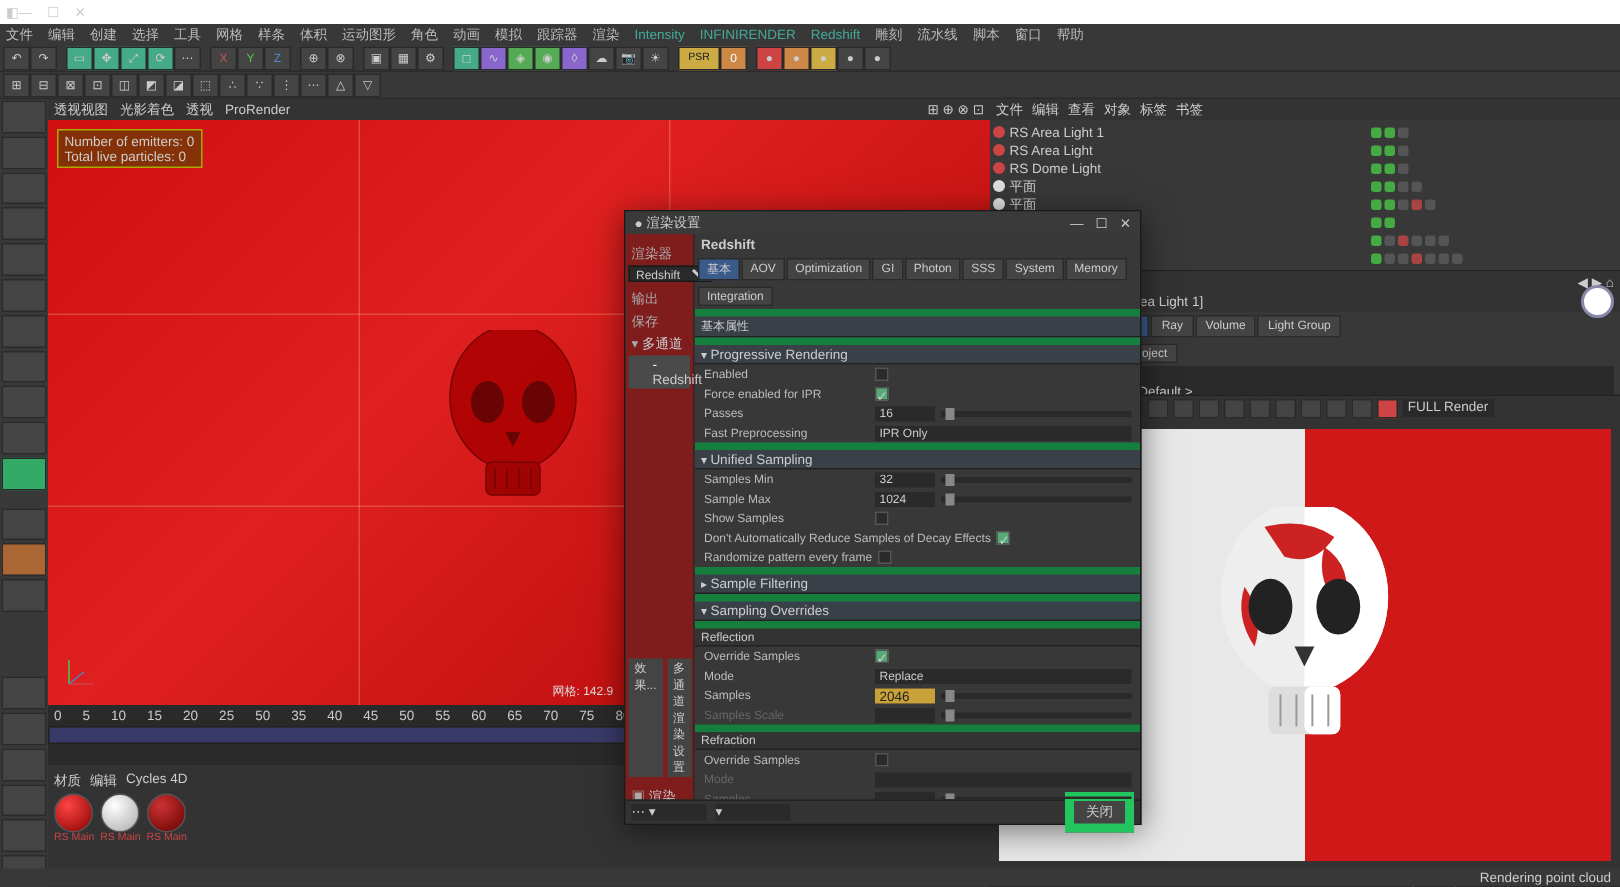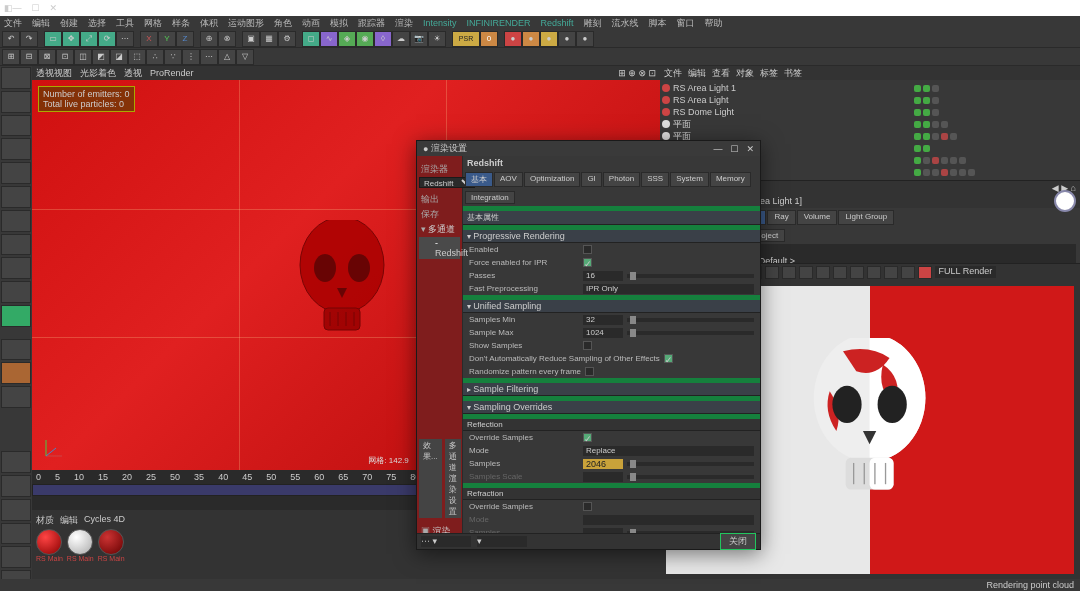--- a/index.html
+++ b/index.html
@@ -83,21 +83,21 @@
 .mtabs{display:flex;gap:1px;padding:2px;flex-wrap:wrap}
 .mtab{background:#444;padding:1px 5px;font-size:8px;border:1px solid #2a2a2a}
 .mtab.act{background:#3a5a8a}
 .mhdr{background:#3a4048;padding:1px 4px;font-size:8px;border-top:5px solid #15803d;border-bottom:1px solid #222}
 .mrow{display:flex;align-items:center;height:13px;padding:0 6px;gap:4px}
 .mrow .ml{width:110px;color:#bbb;font-size:8px}
 .mrow .mv{background:#2a2a2a;height:10px;min-width:40px;padding:0 3px;display:flex;align-items:center;font-size:8px}
 .mrow .msl{flex:1;height:4px;background:#2a2a2a;position:relative}
 .mrow .msl::after{content:"";position:absolute;left:2%;top:-2px;width:6px;height:8px;background:#888}
 .mfoot{height:16px;background:#333;border-top:1px solid #222;display:flex;align-items:center;padding:0 4px;gap:6px;font-size:8px}
-.mfoot .fb{background:#444;padding:1px 8px;border:1px solid #22c55e}
+.mfoot .fb{background:#444;padding:1px 8px;border:6px solid #22c55e}
 
 svg{display:block}
 .prog-yel{position:absolute;left:0;top:0;bottom:0;background:#c9a23a}
 </style>
 </head>
 <body>
 
 <div class="titlebar">
   <span>◧</span>
   <div class="winbtns">
@@ -633,21 +633,21 @@
       <div class="mrow">
           <span class="ml">Sample Max</span>
           <div class="mv">1024</div>
           <div class="msl"></div>
         </div>
       <div class="mrow">
           <span class="ml">Show Samples</span>
           <div class="ck"></div>
         </div>
       <div class="mrow">
-          <span class="ml" style="width:auto">Don't Automatically Reduce Sampling of Other Effects</span>
+          <span class="ml" style="width:auto">Don't Automatically Reduce Samples of Decay Effects</span>
           <div class="ck" style="background:#5a7">✓</div>
         </div>
       <div class="mrow">
           <span class="ml" style="width:auto">Randomize pattern every frame</span>
           <div class="ck"></div>
         </div>
 
       <div class="mhdr">▸ <span>Sample Filtering</span></div>
       <div class="mhdr">▾ <span>Sampling Overrides</span></div>
 

